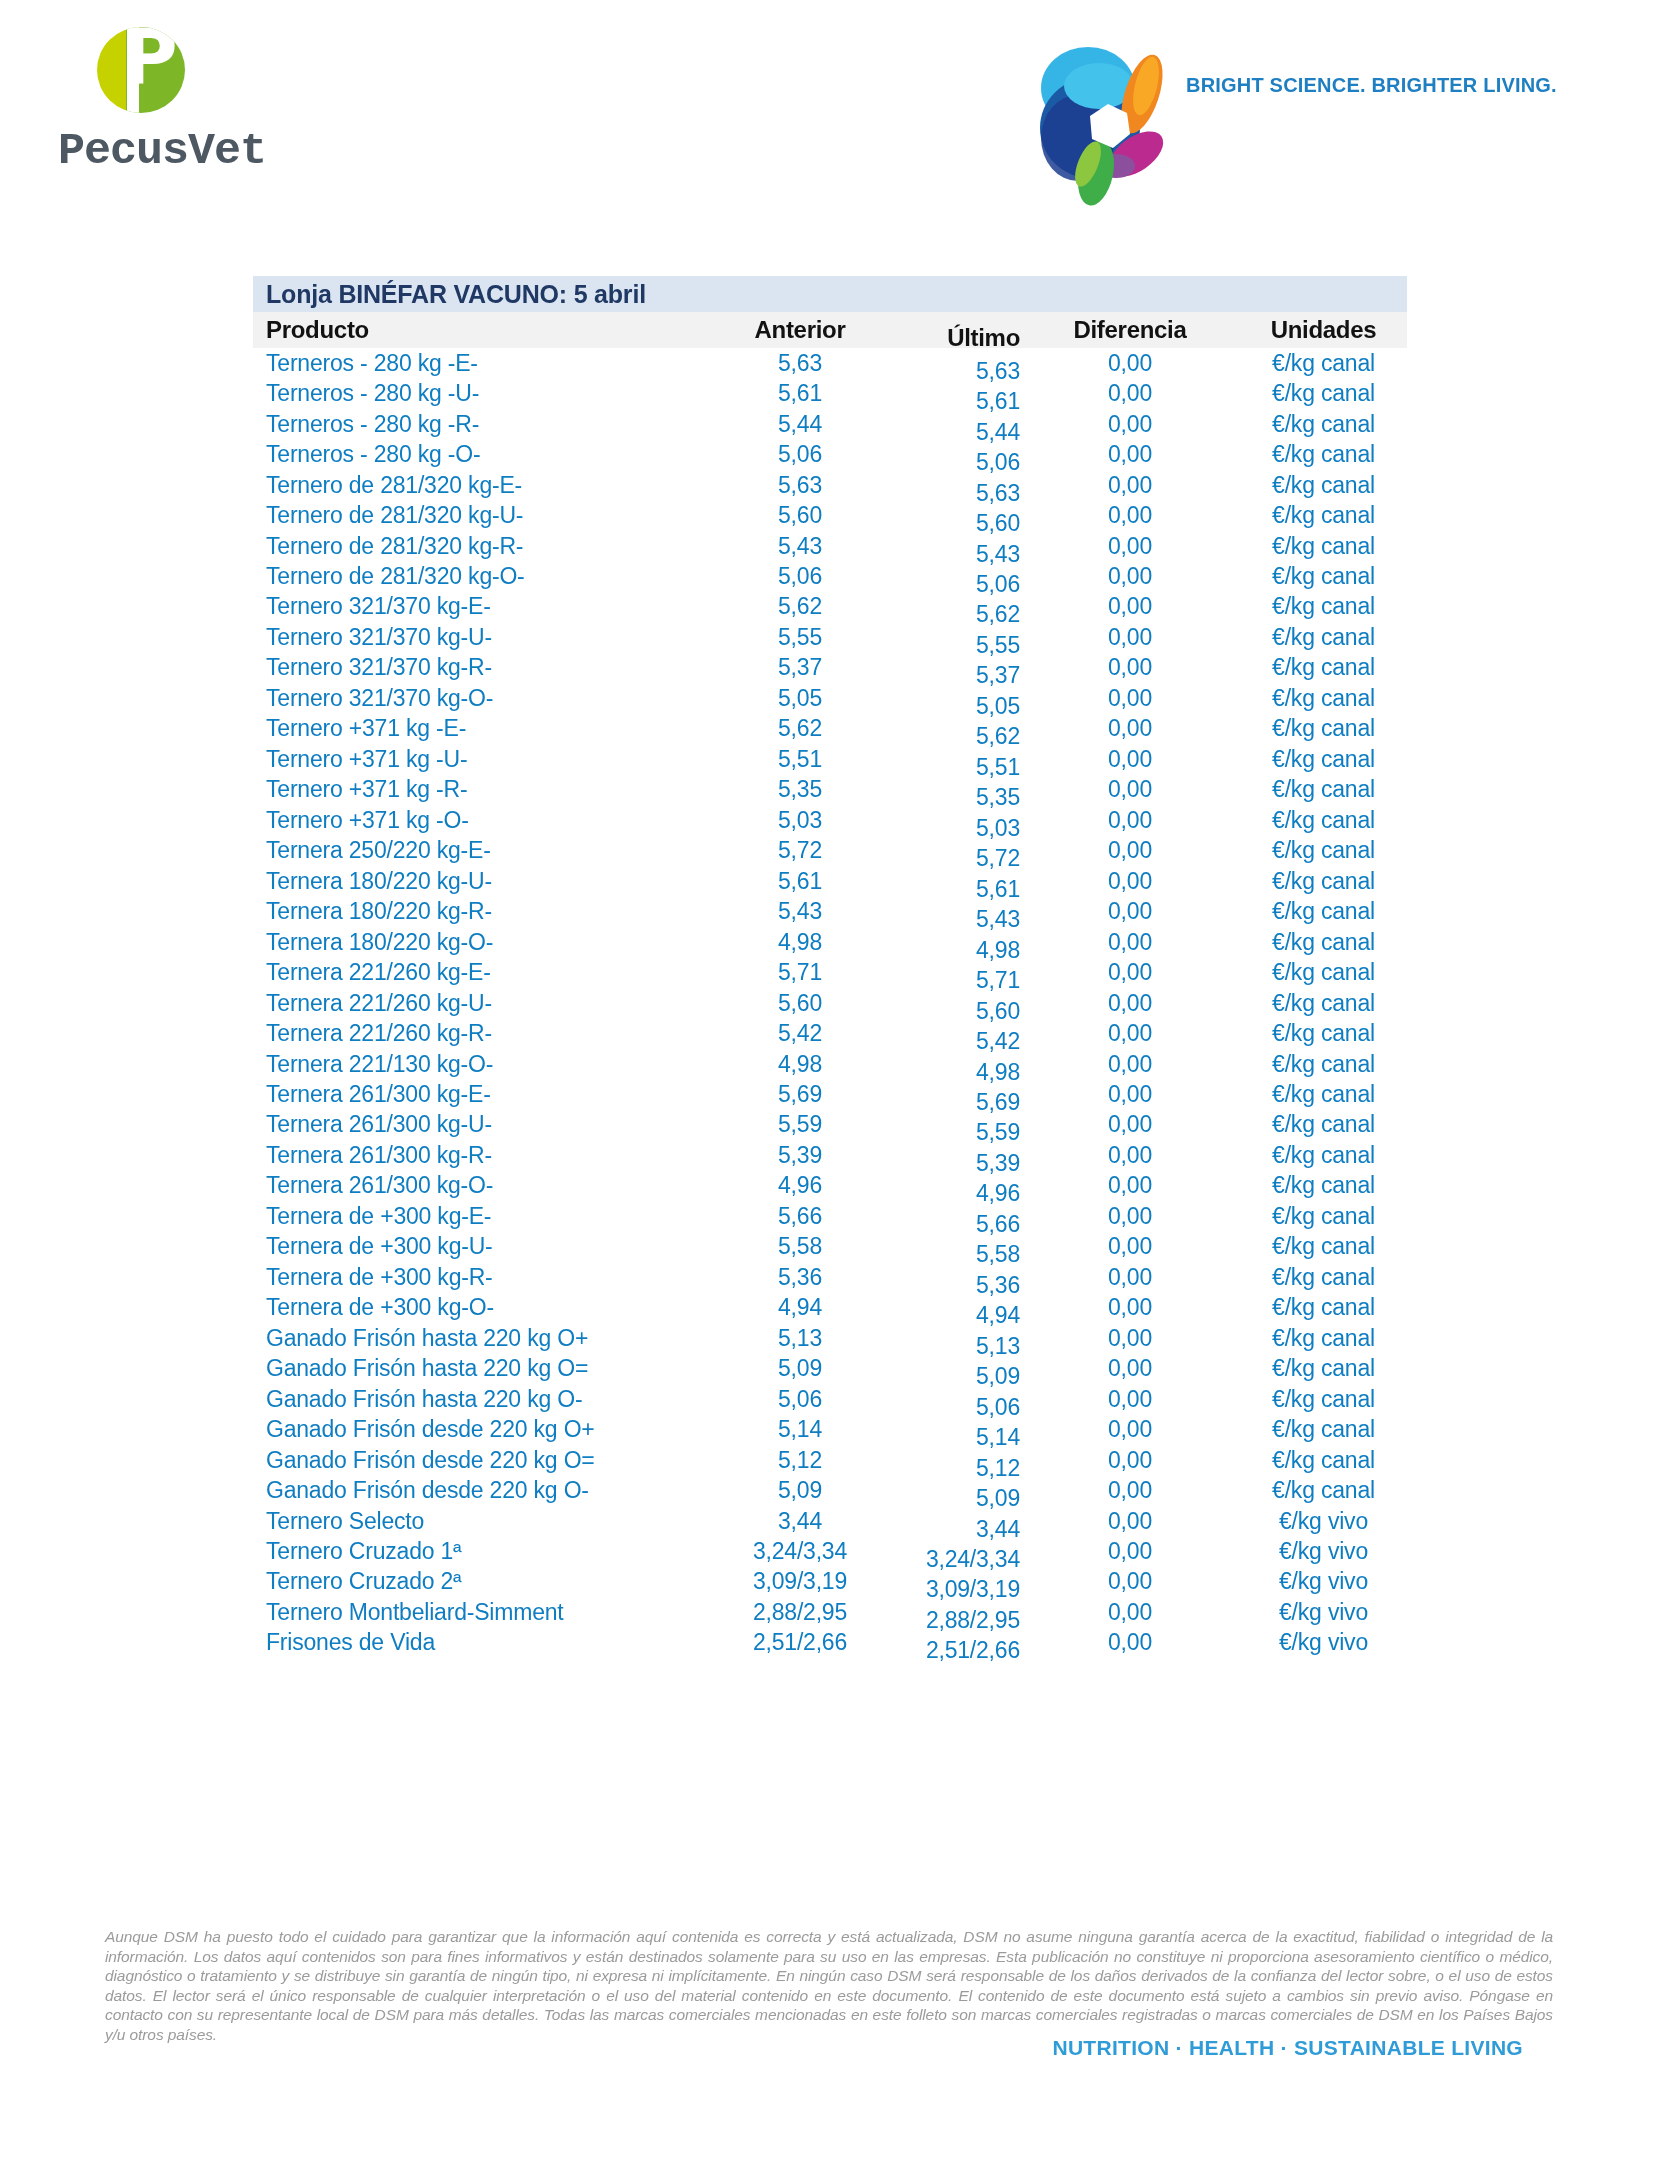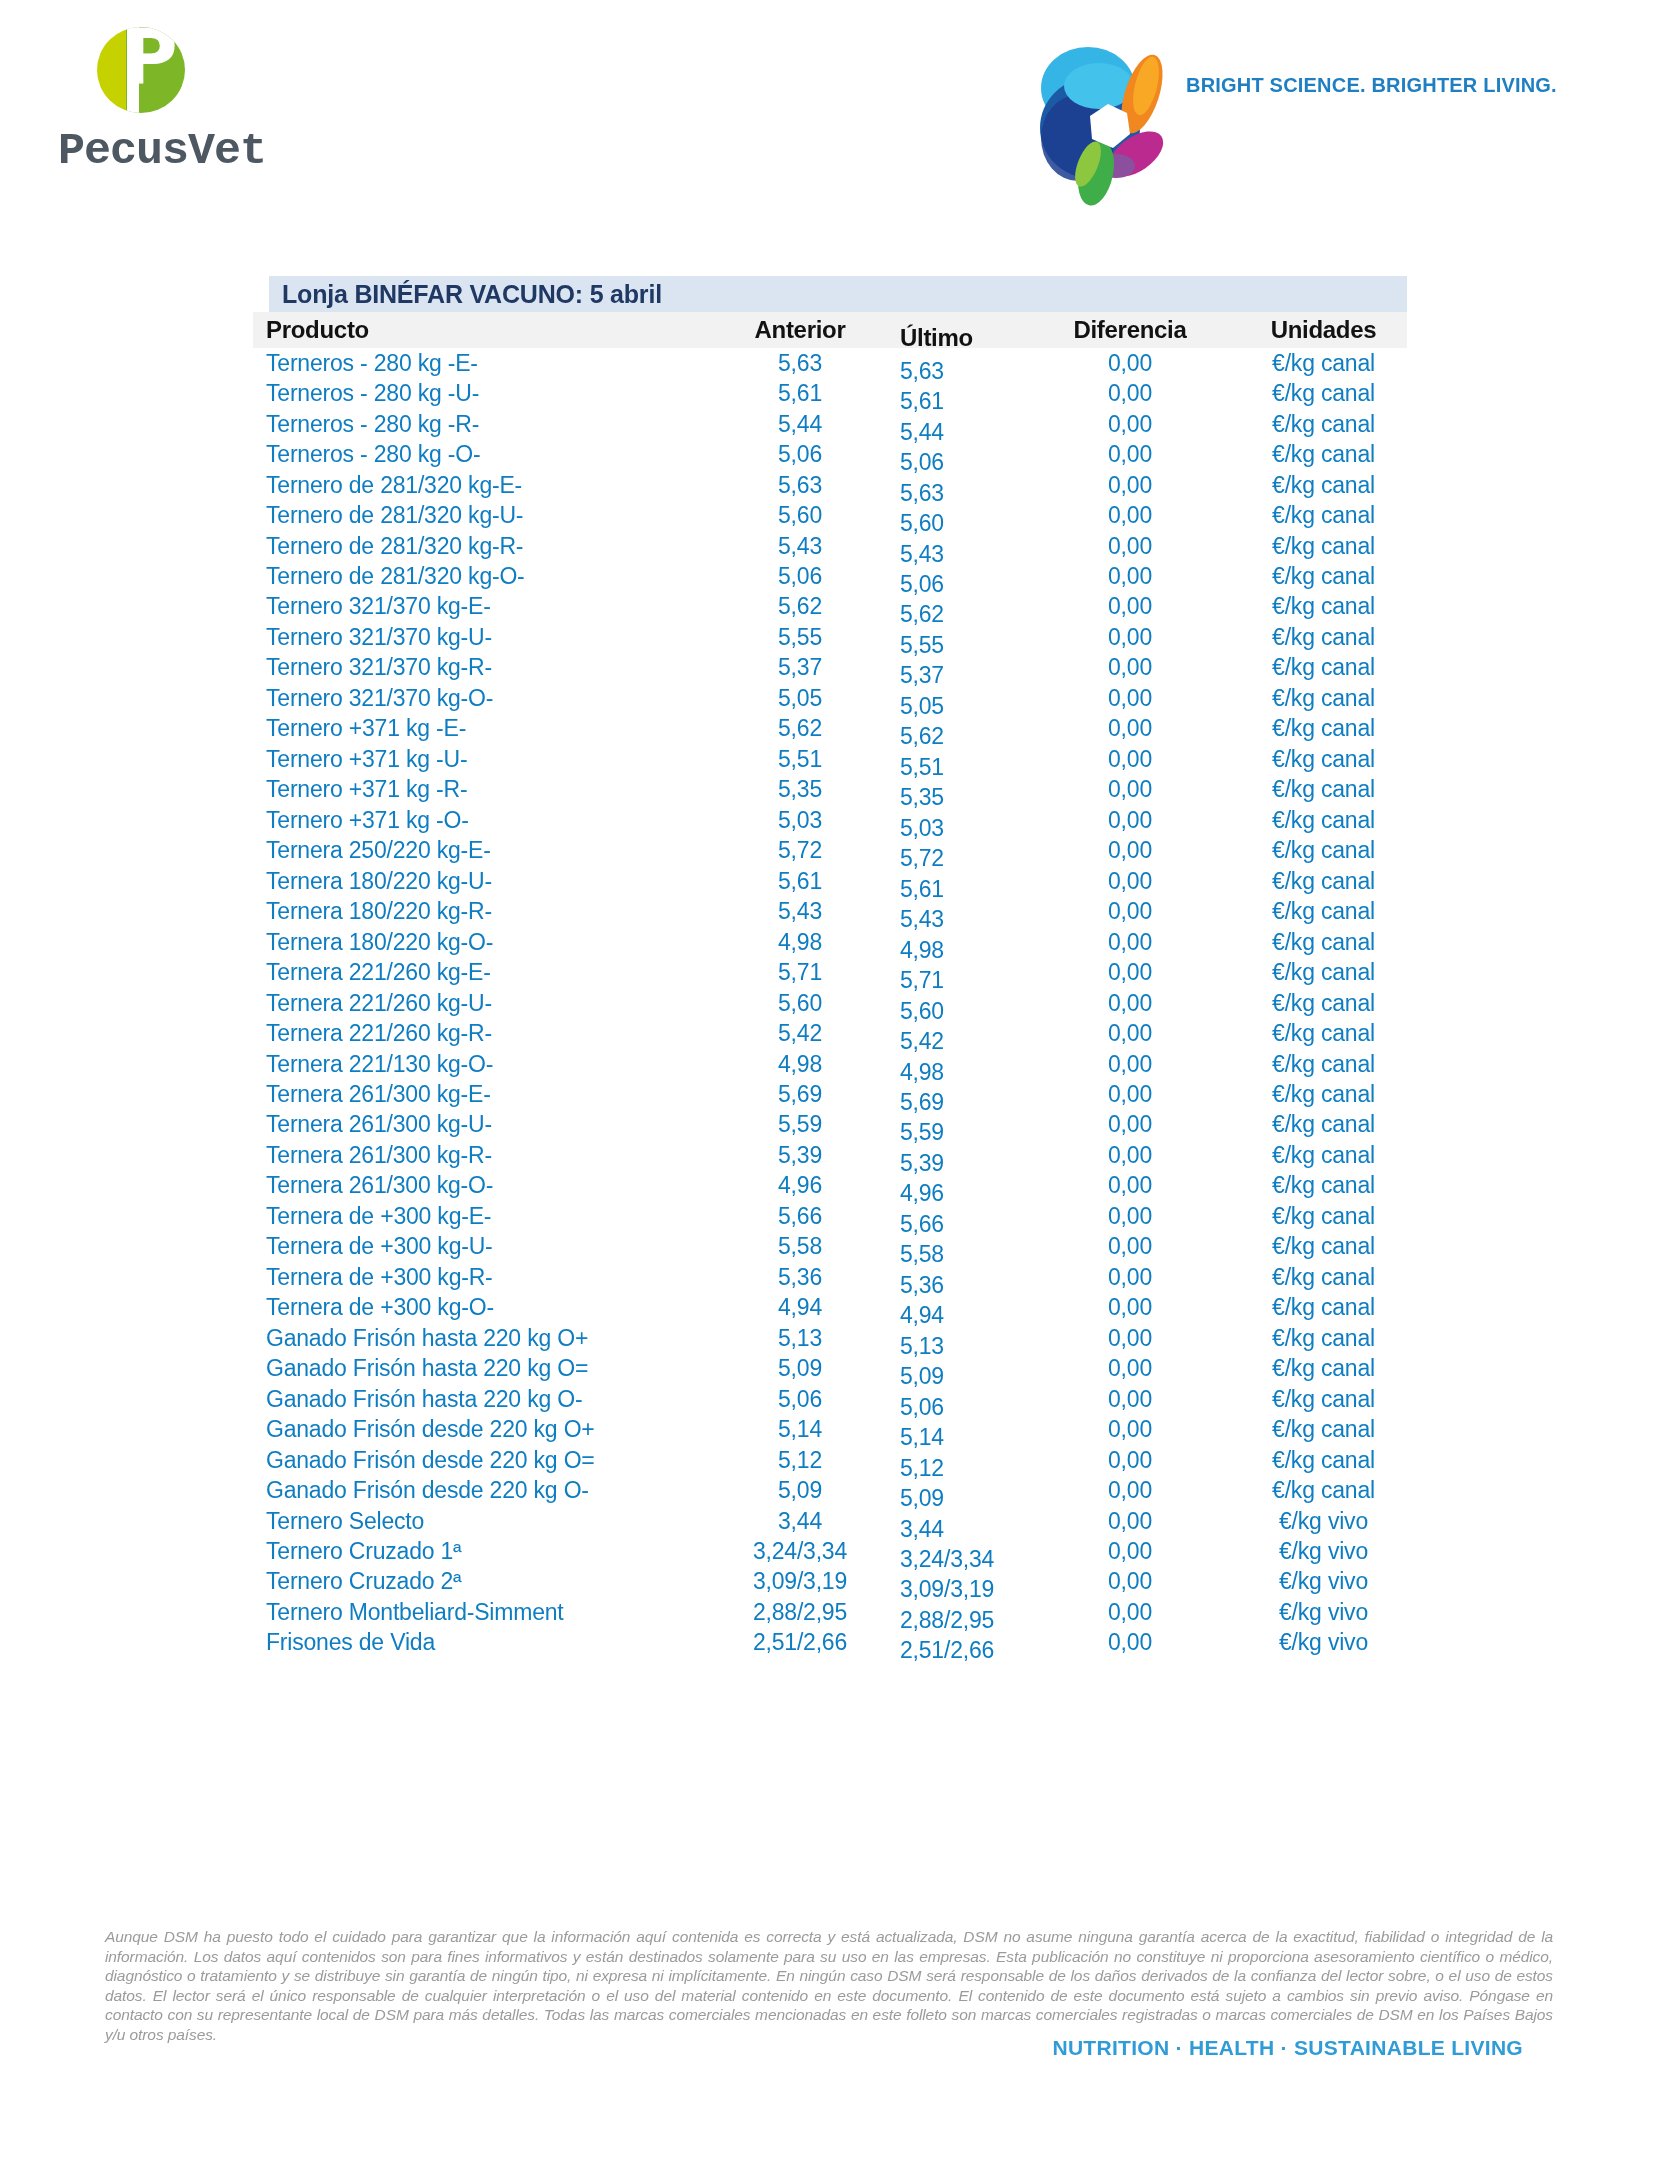--- a/index.html
+++ b/index.html
@@ -46,36 +46,36 @@
     font-weight: bold; font-size: 20px; letter-spacing: 0.2px;
     color: var(--dsm-tagline-blue, #1e7fc2); white-space: nowrap;
   }
 
   
   .price-table { position: absolute; left: 253px; top: 276px; width: 1154px; }
   .t-title {
     height: 36px; line-height: 36px; padding-left: 13px; box-sizing: border-box;
     background: var(--title-band-bg, #dbe5f1);
     color: var(--title-text, #1f3864);
-    font-weight: bold; font-size: 25px; letter-spacing: -0.2px; margin-left: 16px;
+    font-weight: bold; font-size: 25px; letter-spacing: -0.2px;
   }
   .t-head {
     display: flex; height: 36px; align-items: center;
     background: var(--header-band-bg, #f2f2f2);
     color: #121212; font-weight: bold; font-size: 24px; letter-spacing: -0.3px;
   }
   .t-body { }
   .trow {
     display: flex; height: 30.47px; align-items: center;
     color: var(--row-text, #0e7dc2); font-size: 23px; letter-spacing: -0.2px;
   }
   .cell { box-sizing: border-box; white-space: nowrap; overflow: visible; }
   .c0 { width: 447px; text-align: left; padding-left: 13px; }
   .c1 { width: 200px; text-align: center; }
-  .c2 { width: 120px; text-align: left; margin-top: 16px; }
+  .c2 { width: 120px; text-align: right; margin-top: 16px; }
   .c3 { width: 220px; text-align: center; }
   .c4 { width: 167px; text-align: center; }
 
   
   .disclaimer {
     position: absolute; left: 105px; top: 1927px; width: 1448px;
     font-style: italic; font-size: 15.5px; line-height: 19.6px;
     text-align: justify; color: var(--disclaimer-gray, #9b9b9b);
     letter-spacing: -0.1px;
   }

